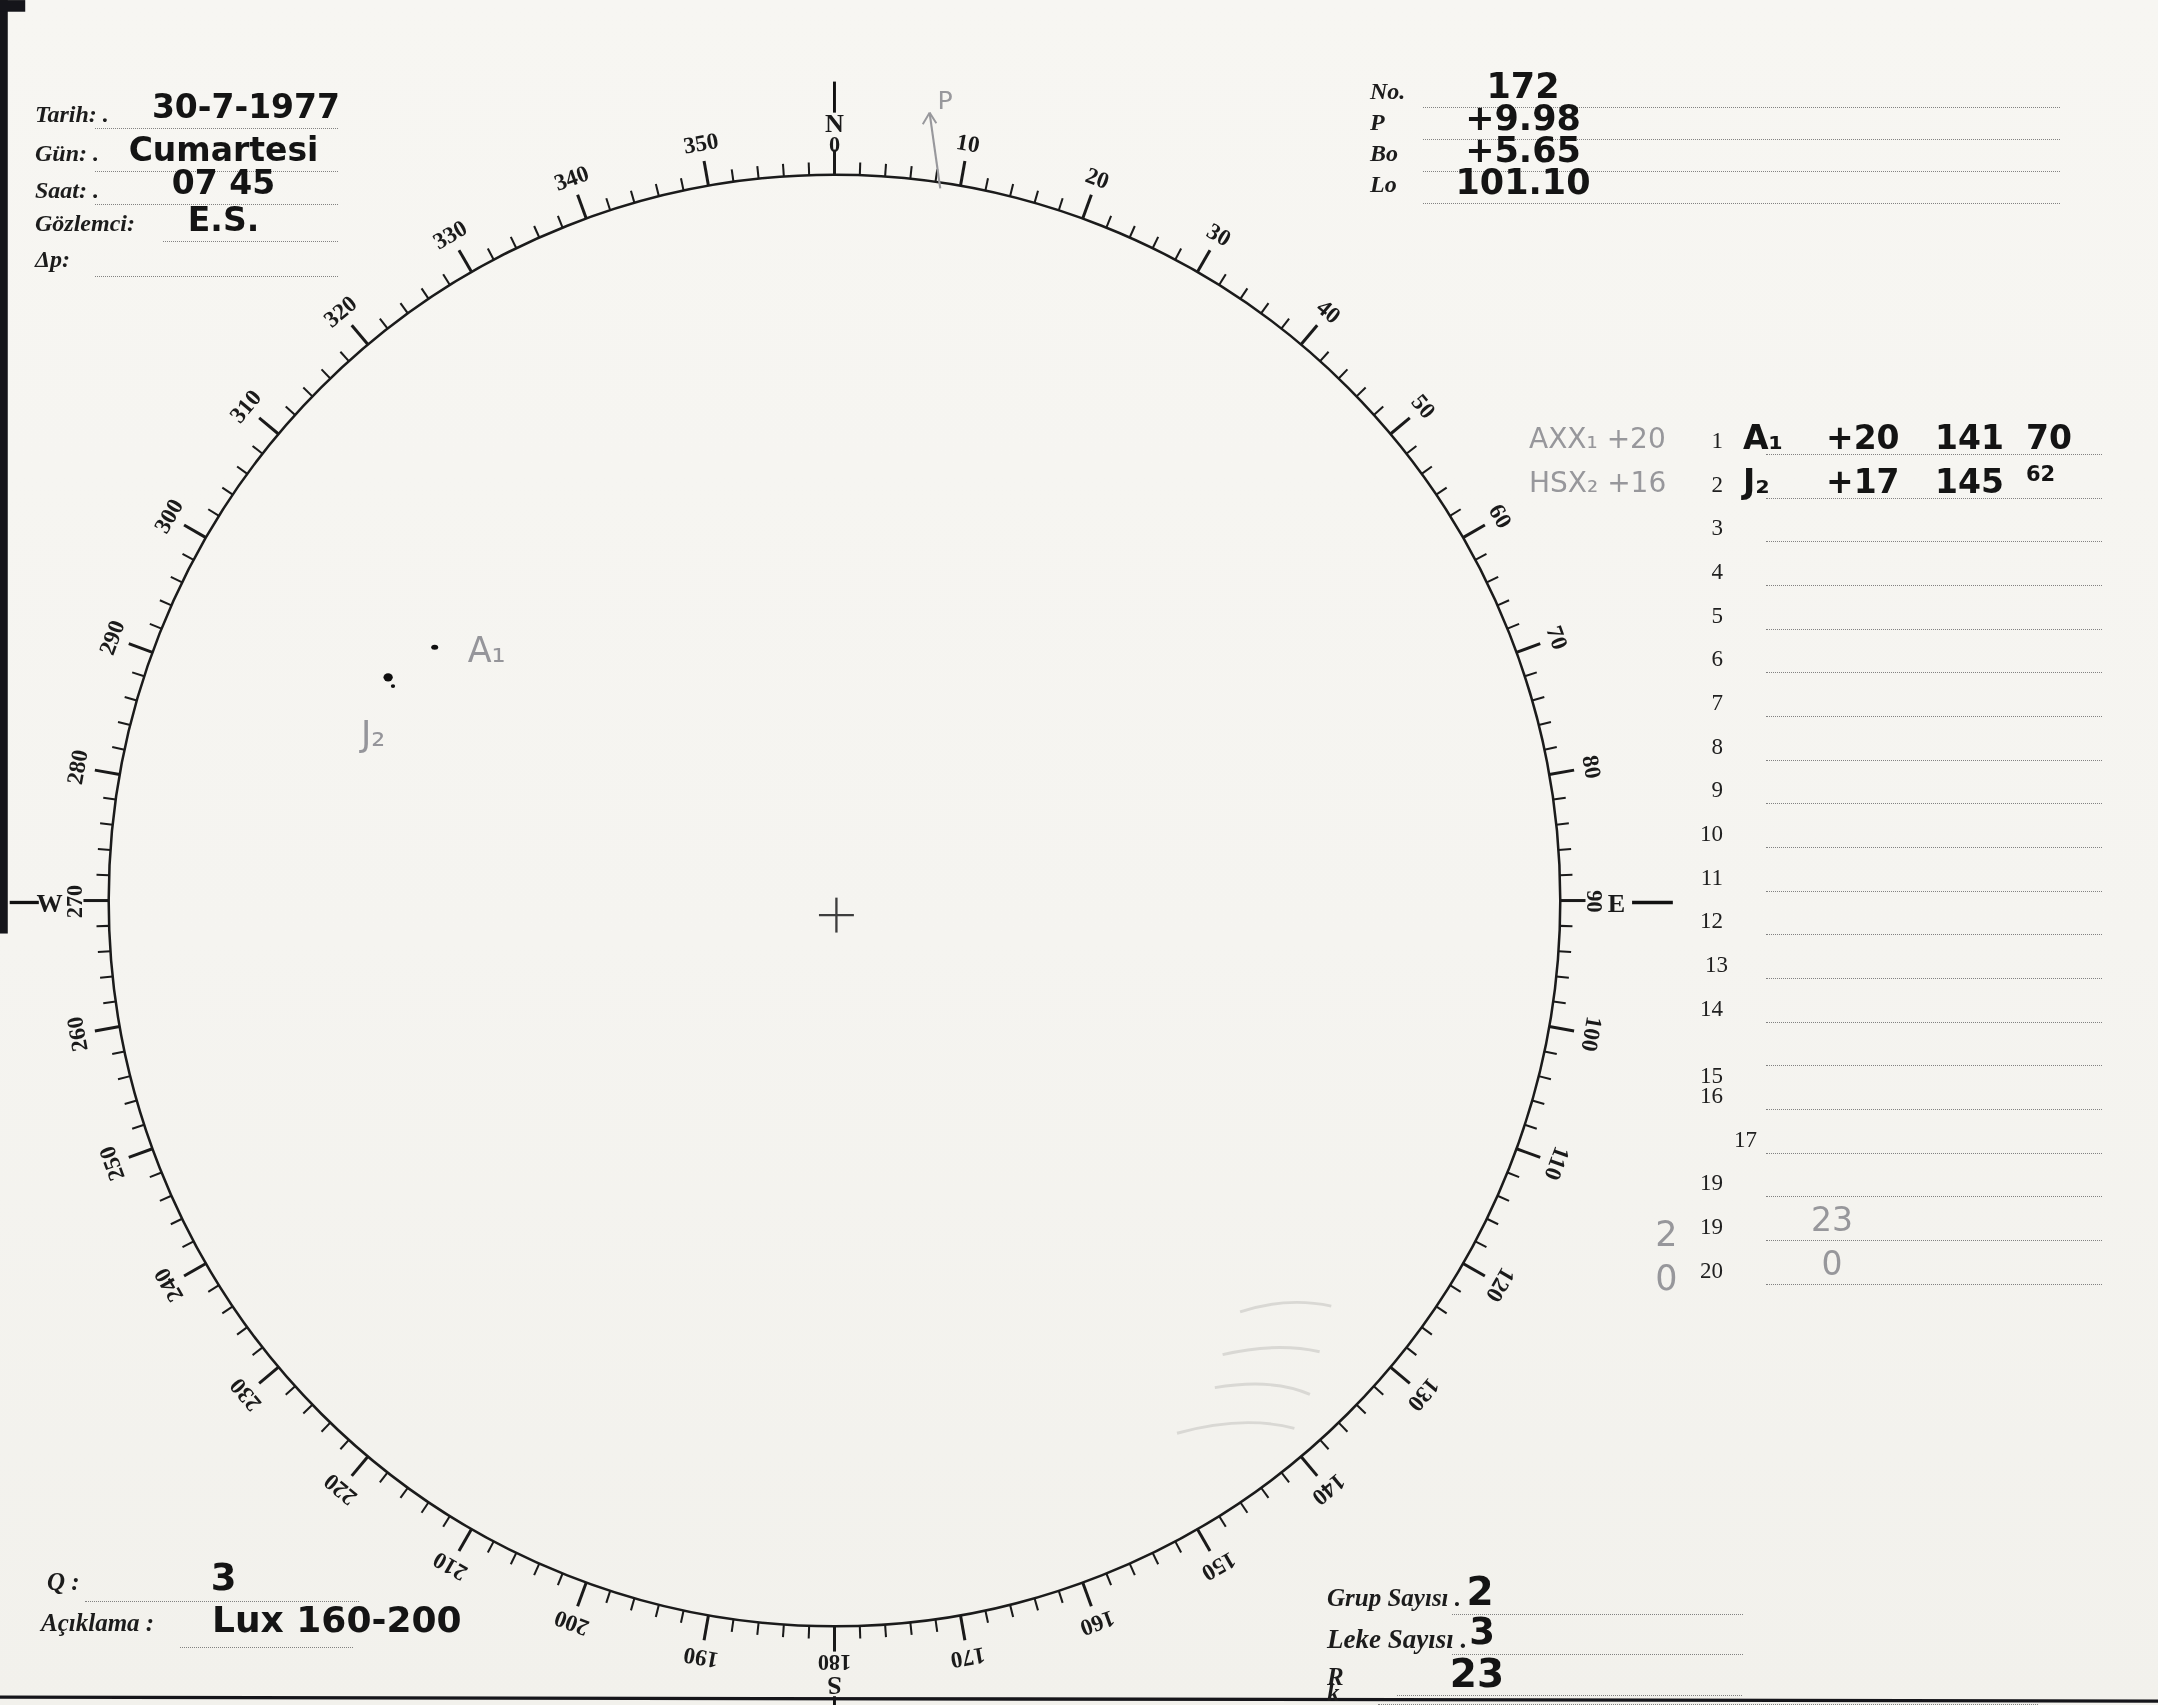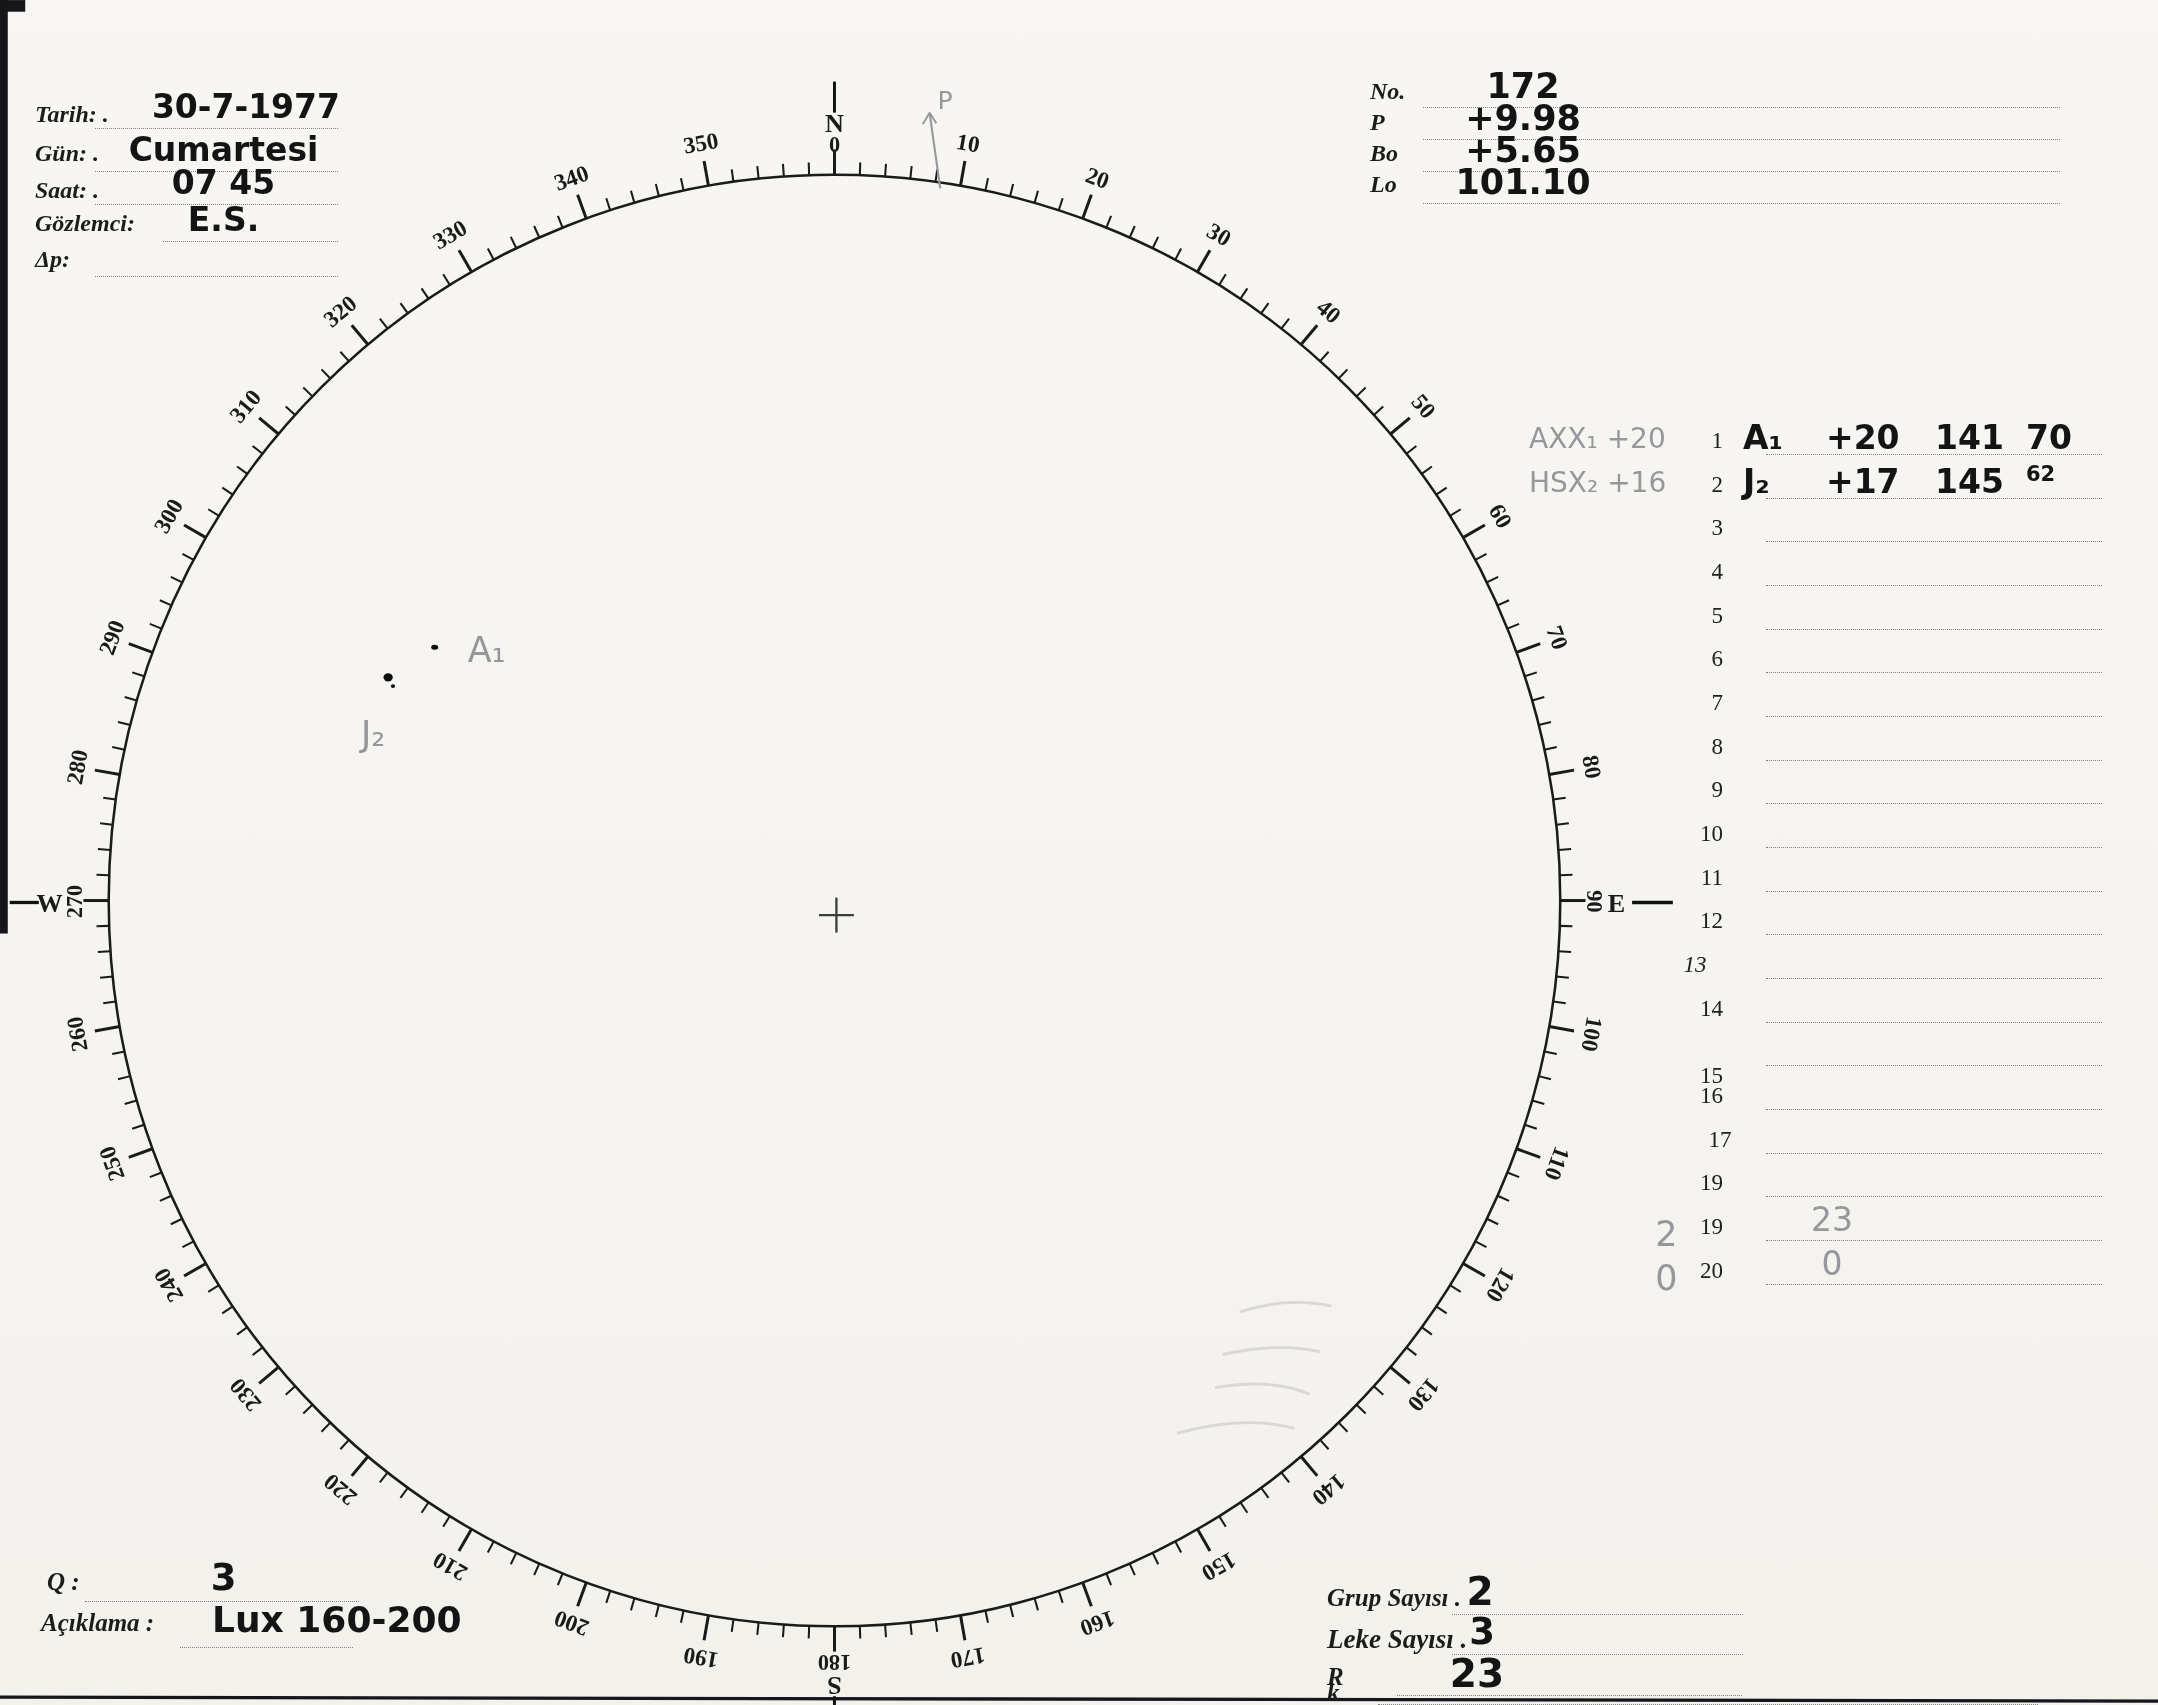--- a/index.html
+++ b/index.html
@@ -323,29 +323,29 @@
     <div class="abs num" style="left: 1667px; top: 734px; width: 56px; text-align: right;">8</div>
     <div class="abs dotline" style="left: 1766px; top: 760px; width: 336px;"></div>
     <div class="abs num" style="left: 1667px; top: 777px; width: 56px; text-align: right;">9</div>
     <div class="abs dotline" style="left: 1766px; top: 803px; width: 336px;"></div>
     <div class="abs num" style="left: 1667px; top: 821px; width: 56px; text-align: right;">10</div>
     <div class="abs dotline" style="left: 1766px; top: 847px; width: 336px;"></div>
     <div class="abs num" style="left: 1667px; top: 865px; width: 56px; text-align: right;">11</div>
     <div class="abs dotline" style="left: 1766px; top: 891px; width: 336px;"></div>
     <div class="abs num" style="left: 1667px; top: 908px; width: 56px; text-align: right;">12</div>
     <div class="abs dotline" style="left: 1766px; top: 934px; width: 336px;"></div>
-    <div class="abs num" style="left: 1667px; top: 952px; width: 56px; text-align: center; font-style: italic;">13</div>
+    <div class="abs num" style="left: 1705px; top: 952px; width: 56px; text-align: left;">13</div>
     <div class="abs dotline" style="left: 1766px; top: 978px; width: 336px;"></div>
     <div class="abs num" style="left: 1667px; top: 996px; width: 56px; text-align: right;">14</div>
     <div class="abs dotline" style="left: 1766px; top: 1022px; width: 336px;"></div>
     <div class="abs num" style="left: 1667px; top: 1039px; width: 56px; text-align: right; margin-top: 24px;">15</div>
     <div class="abs dotline" style="left: 1766px; top: 1065px; width: 336px;"></div>
     <div class="abs num" style="left: 1667px; top: 1083px; width: 56px; text-align: right;">16</div>
     <div class="abs dotline" style="left: 1766px; top: 1109px; width: 336px;"></div>
-    <div class="abs num" style="left: 1692px; top: 1127px; width: 56px; text-align: center;">17</div>
+    <div class="abs num" style="left: 1734px; top: 1127px; width: 56px; text-align: left;">17</div>
     <div class="abs dotline" style="left: 1766px; top: 1153px; width: 336px;"></div>
     <div class="abs num" style="left: 1667px; top: 1170px; width: 56px; text-align: right;">19</div>
     <div class="abs dotline" style="left: 1766px; top: 1196px; width: 336px;"></div>
     <div class="abs pencil" style="left: 1646px; top: 1214px; width: 41px; text-align: center; font-size: 35px;">2</div>
     <div class="abs num" style="left: 1667px; top: 1214px; width: 56px; text-align: right;">19</div>
     <div class="abs dotline" style="left: 1766px; top: 1240px; width: 336px;"></div>
     <div class="abs pencil" style="left: 1793px; top: 1200px; width: 78px; text-align: center; font-size: 33px;">23</div>
     <div class="abs pencil" style="left: 1646px; top: 1258px; width: 41px; text-align: center; font-size: 35px;">0</div>
     <div class="abs num" style="left: 1667px; top: 1258px; width: 56px; text-align: right;">20</div>
     <div class="abs dotline" style="left: 1766px; top: 1284px; width: 336px;"></div>

